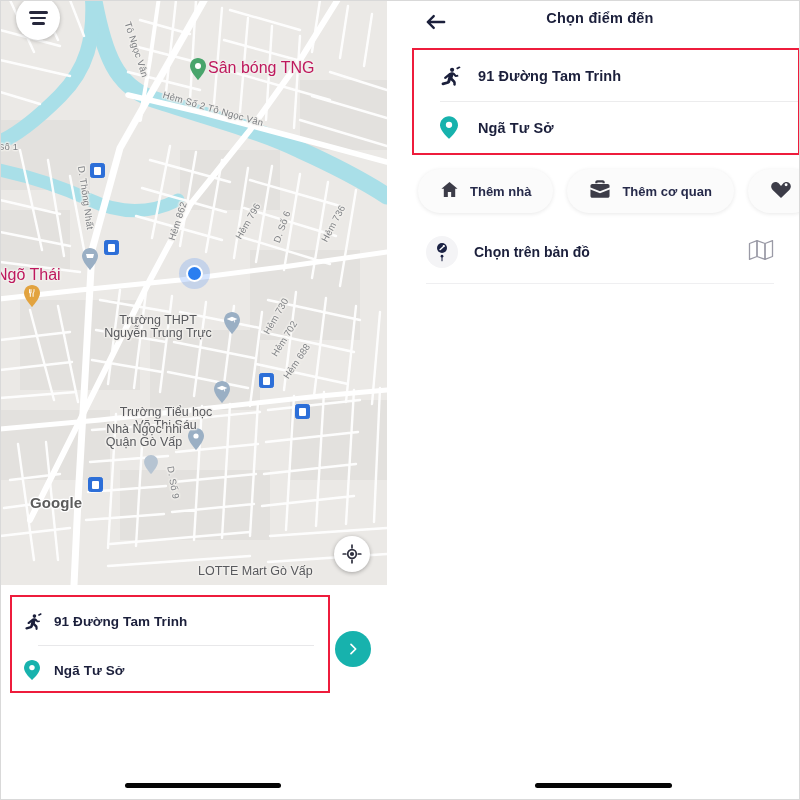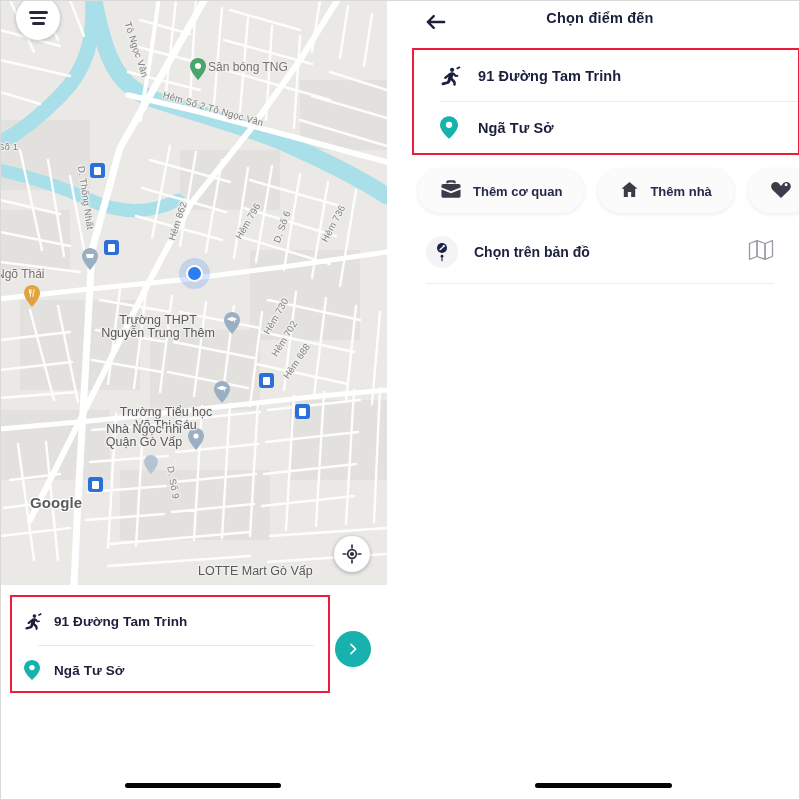--- a/index.html
+++ b/index.html
@@ -47,21 +47,21 @@
     text-shadow: 1px 0 1px #fff,-1px 0 1px #fff,0 1px 1px #fff,0 -1px 1px #fff,
                  1px 1px 1px #fff,-1px -1px 1px #fff,1px -1px 1px #fff,-1px 1px 1px #fff;
   }
 
   .map-label{
     position:absolute;color:#5d5f63;font-size:11.5px;line-height:13px;
     text-shadow: 1px 0 1.5px #f2f0ed,-1px 0 1.5px #f2f0ed,0 1px 1.5px #f2f0ed,0 -1px 1.5px #f2f0ed,
                  1px 1px 1.5px #f2f0ed,-1px -1px 1.5px #f2f0ed,1px -1px 1.5px #f2f0ed,-1px 1px 1.5px #f2f0ed;
     white-space:nowrap;
   }
-  .map-label.poi{color:#737373;font-size:12px;}
+  .map-label.poi{color:#be185d;font-size:16px;}
   .map-label.big{font-size:12.5px;color:#58595d;}
   .map-label.ctr{text-align:center;white-space:normal;}
   .street{color:#7e8084;font-size:9.5px;letter-spacing:.2px;}
 
   .pin{position:absolute;width:16px;height:22px;}
   .bus{
     position:absolute;width:13px;height:13px;border-radius:2.5px;
     background:#2d6fd8;border:1.5px solid #2d6fd8;
     display:flex;align-items:center;justify-content:center;
   }
@@ -261,21 +261,21 @@
       <div class="map-label poi" style="left:-4px;top:268px;">Ngõ Thái</div>
       <div class="map-label street" style="left:165px;top:238px;transform:rotate(-72deg);transform-origin:left top;">Hẻm 862</div>
       <div class="map-label street" style="left:232px;top:235px;transform:rotate(-60deg);transform-origin:left top;">Hẻm 796</div>
       <div class="map-label street" style="left:270px;top:240px;transform:rotate(-70deg);transform-origin:left top;">D. Số 6</div>
       <div class="map-label street" style="left:318px;top:238px;transform:rotate(-62deg);transform-origin:left top;">Hẻm 736</div>
       <div class="map-label street" style="left:260px;top:330px;transform:rotate(-60deg);transform-origin:left top;">Hẻm 730</div>
       <div class="map-label street" style="left:268px;top:352px;transform:rotate(-58deg);transform-origin:left top;">Hẻm 702</div>
       <div class="map-label street" style="left:280px;top:374px;transform:rotate(-56deg);transform-origin:left top;">Hẻm 688</div>
       <div class="map-label street" style="left:177px;top:465px;transform:rotate(80deg);transform-origin:left top;">D. Số 9</div>
       <div class="map-label street" style="left:-2px;top:140px;">Số 1</div>
-      <div class="map-label big ctr" style="left:96px;top:314px;width:124px;">Trường THPT Nguyễn Trung Thêm</div>
+      <div class="map-label big ctr" style="left:96px;top:314px;width:124px;">Trường THPT Nguyễn Trung Trực</div>
       <div class="map-label big ctr" style="left:116px;top:382px;width:100px;margin-top:24px;">Trường Tiểu học Võ Thị Sáu</div>
       <div class="map-label big ctr" style="left:96px;top:423px;width:96px;">Nhà Ngọc nhi Quận Gò Vấp</div>
       <div class="map-label big" style="left:198px;top:565px;">LOTTE Mart Gò Vấp</div>
 
       <div class="google-wm">Google</div>
 
       <div class="hamburger">
         <i></i>
         <i></i>
         <i></i>
@@ -358,35 +358,35 @@
             <circle cx="8" cy="7.6" r="2.8" fill="#fff"></circle>
           </svg>
         </span>
         <span class="txt">Ngã Tư Sở</span>
       </div>
     </div>
 
     <div class="r-chips">
       <div class="r-chip">
         <span>
+          <svg width="19" height="19" viewBox="0 0 24 24" fill="#3c3c48">
+              <path d="M12 2.6 1.8 11.2h3v10.2h5.1v-6.2h4.2v6.2h5.1V11.2h3z"></path>
+            </svg>
+        </span>
+        <span class="lbl">Thêm nhà</span>
+      </div>
+      <div class="r-chip">
+        <span>
           <svg width="22" height="20" viewBox="0 0 24 22" fill="#3c3c48">
               <path d="M9 1.4h6c1.2 0 2.2 1 2.2 2.2v1.2h-2.4V3.8H9.2v1H6.8V3.6c0-1.2 1-2.2 2.2-2.2z"></path>
               <path d="M1.5 7.4C1.5 6.3 2.4 5.4 3.5 5.4h17c1.1 0 2 .9 2 2v2L12 13.4 1.5 9.4z"></path>
               <path d="M1.5 11.6 12 15.6l10.5-4v7c0 1.1-.9 2-2 2h-17c-1.1 0-2-.9-2-2z"></path>
             </svg>
         </span>
         <span class="lbl">Thêm cơ quan</span>
-      </div>
-      <div class="r-chip">
-        <span>
-          <svg width="19" height="19" viewBox="0 0 24 24" fill="#3c3c48">
-              <path d="M12 2.6 1.8 11.2h3v10.2h5.1v-6.2h4.2v6.2h5.1V11.2h3z"></path>
-            </svg>
-        </span>
-        <span class="lbl">Thêm nhà</span>
       </div>
       <div class="r-chip">
         <span>
           <svg width="22" height="20" viewBox="0 0 24 22" fill="#3c3c48">
               <path d="M12 21 2.6 11.8C.6 9.8.7 6.4 2.9 4.5c2-1.7 5-1.4 6.8.5L12 7.6l2.3-2.6c1.8-1.9 4.8-2.2 6.8-.5 2.2 1.9 2.3 5.3.3 7.3z"></path>
               <circle cx="17.6" cy="6.4" r="1.6" fill="#fff"></circle>
             </svg>
         </span>
 
       </div>

